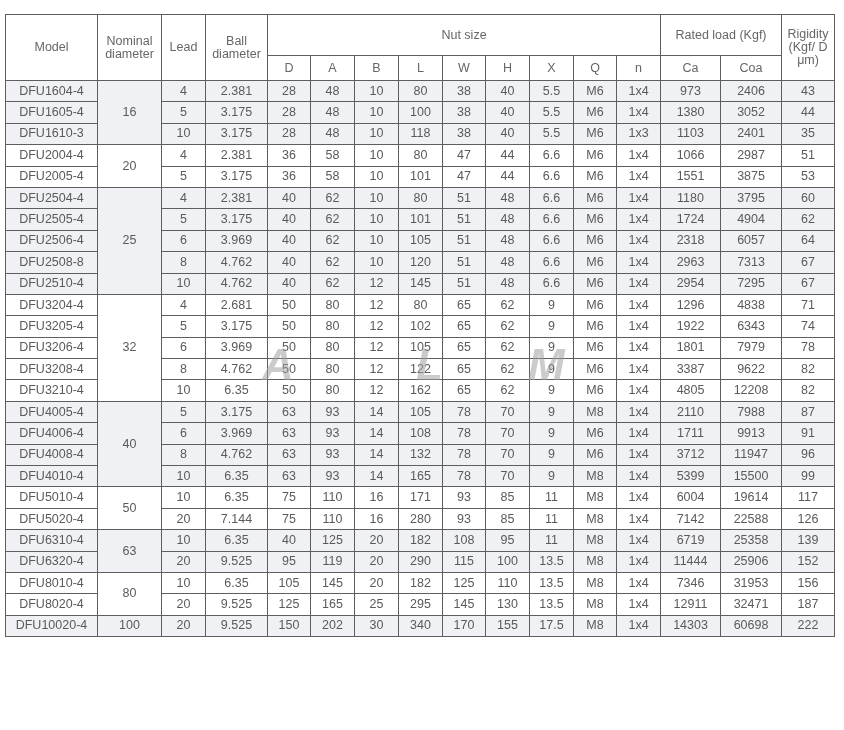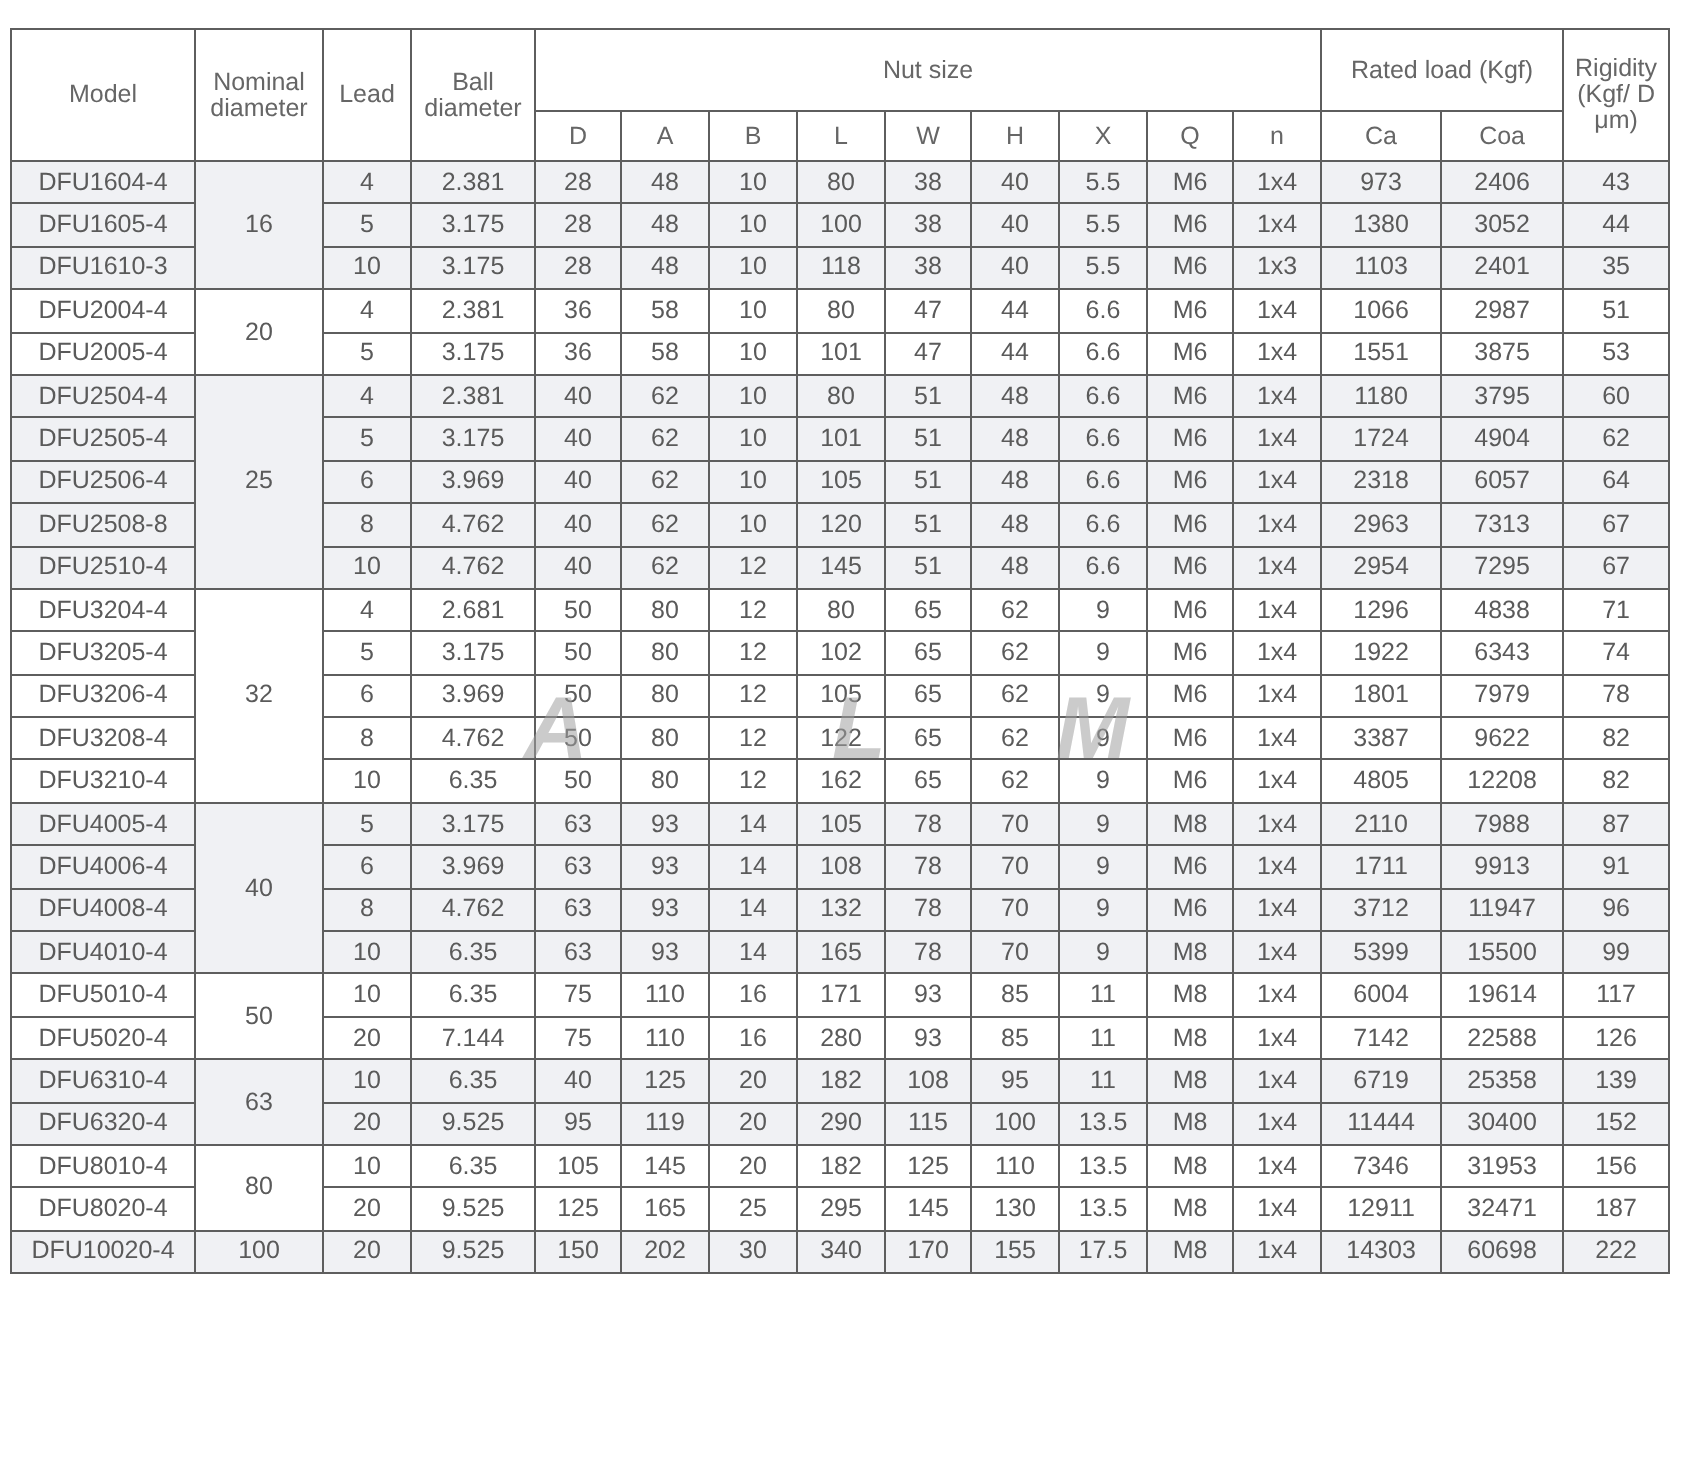--- a/index.html
+++ b/index.html
@@ -466,21 +466,21 @@
         <td>95</td>
         <td>119</td>
         <td>20</td>
         <td>290</td>
         <td>115</td>
         <td>100</td>
         <td>13.5</td>
         <td>M8</td>
         <td>1x4</td>
         <td>11444</td>
-        <td>30400</td>
+        <td>25906</td>
         <td>152</td>
       </tr>
       <tr class="data g-white">
         <td>DFU8010-4</td>
         <td rowspan="2" class="span-cell g-white">80</td>
         <td>10</td>
         <td>6.35</td>
         <td>105</td>
         <td>145</td>
         <td>20</td>

